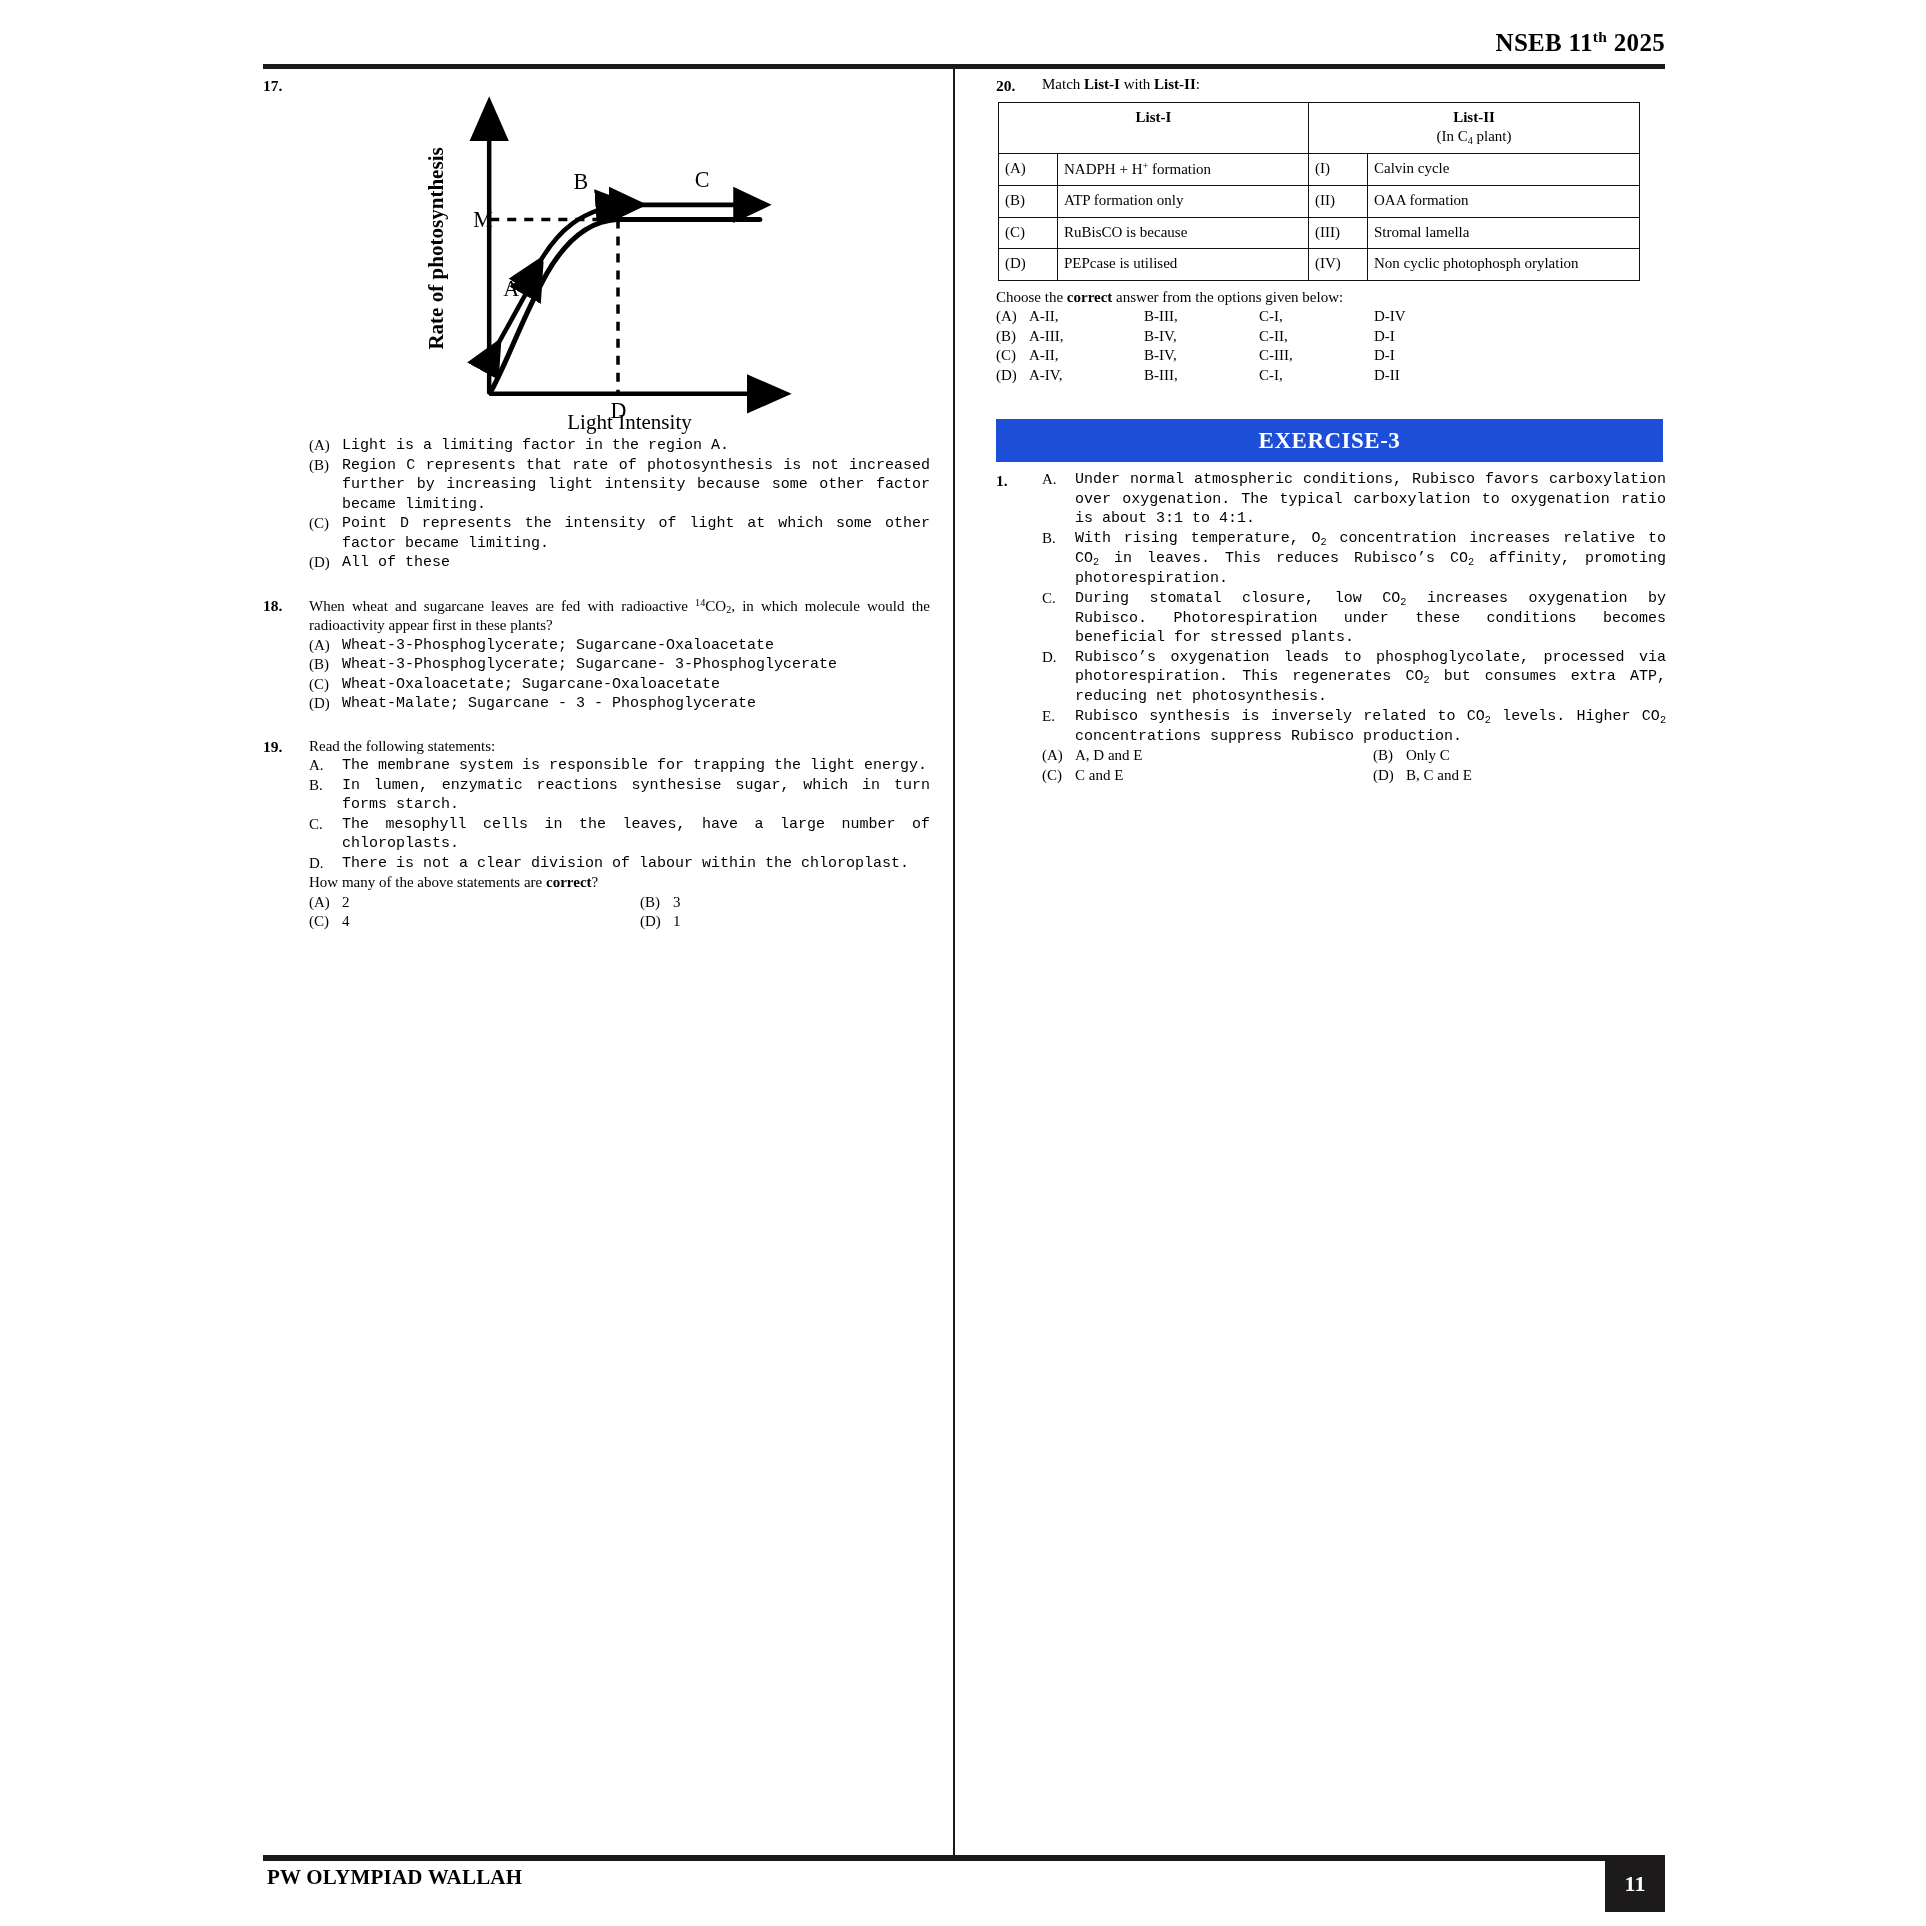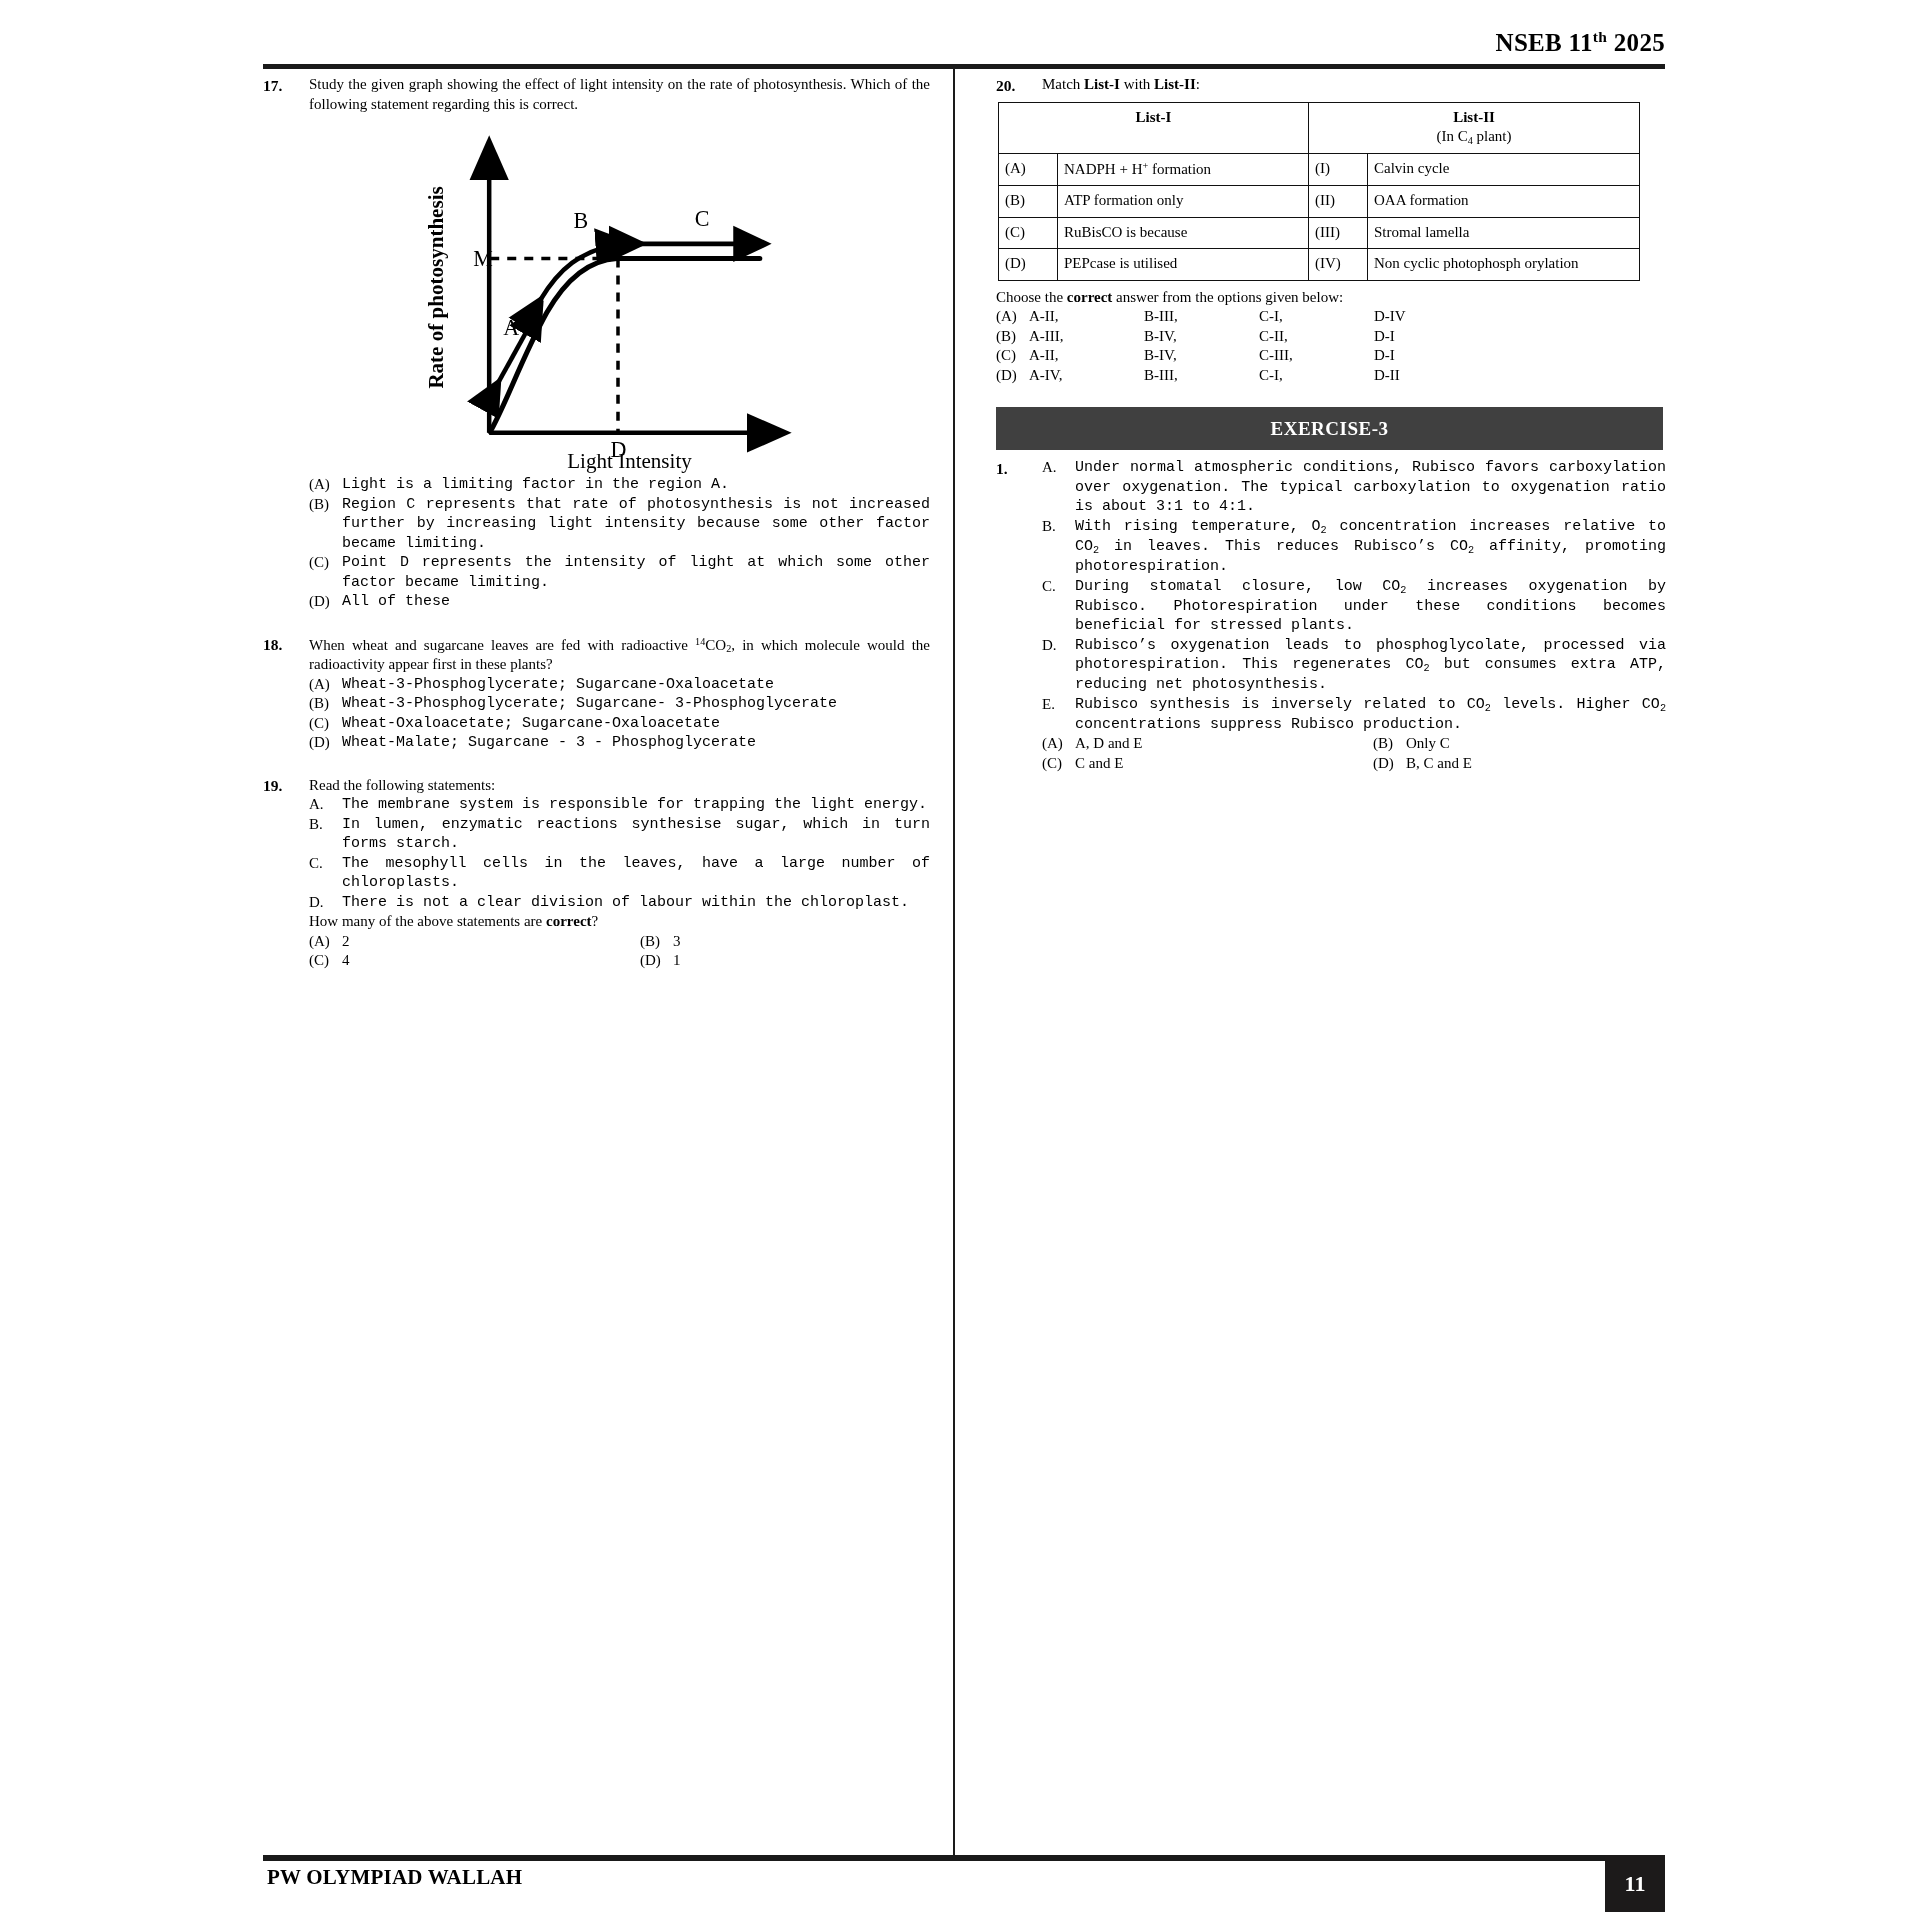--- a/index.html
+++ b/index.html
@@ -119,28 +119,28 @@
     font-weight: normal;
     text-align: left;
   }
   table.match th { text-align: center; font-weight: bold; }
   .hdr2 { display: block; text-align: center; font-weight: normal; }
   .w-lbl { width: 59px; }
   .w-txt { width: 251px; }
 
   
   .exercise-banner {
-    margin-top: 22px;
+    margin-top: 34px;
     margin-bottom: 8px;
     width: 667px;
     height: 43px;
-    background: #404040;
+    background: #1d4ed8;
     color: #ffffff;
     font-weight: bold;
-    font-size: 19px;
+    font-size: 23px;
     letter-spacing: 0.5px;
     display: flex;
     align-items: center;
     justify-content: center;
     line-height: 1;
   }
 
   
   .footer-rule {
     position: absolute;
@@ -177,21 +177,20 @@
 
   <div class="header-title"><span>NSEB 11</span><sup>th</sup> <span>2025</span></div>
   <div class="header-rule"></div>
   <div class="col-divider"></div>
 
   <div class="col col-left">
 
     <div class="qrow">
       <div class="qnum">17.</div>
       <div class="qbody">
-        <div class="just">Study the given graph showing the effect of light intensity on the rate of photosynthesis. Which of the following statement regarding this is correct.</div>
 
         <div class="figure-wrap">
           <svg width="411" height="351" viewBox="0 0 820 700" style="font-size:30px">
             <defs>
               <marker id="ah" markerWidth="11" markerHeight="11" refX="8.5" refY="5" orient="auto" markerUnits="strokeWidth">
                 <path d="M0,0.6 L10,5 L0,9.4 z" fill="#000"></path>
               </marker>
               <marker id="ahs" markerWidth="9" markerHeight="9" refX="7" refY="4.5" orient="auto" markerUnits="strokeWidth">
                 <path d="M0,0.5 L8.5,4.5 L0,8.5 z" fill="#000"></path>
               </marker>

